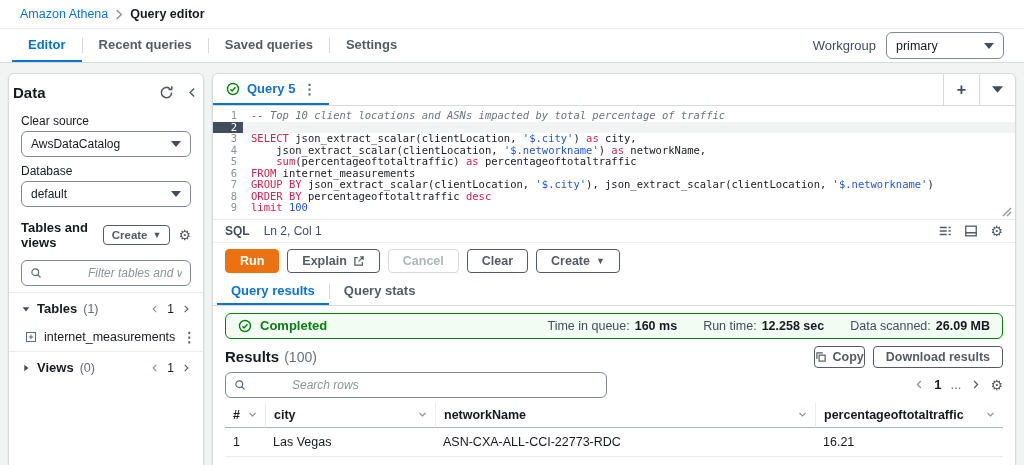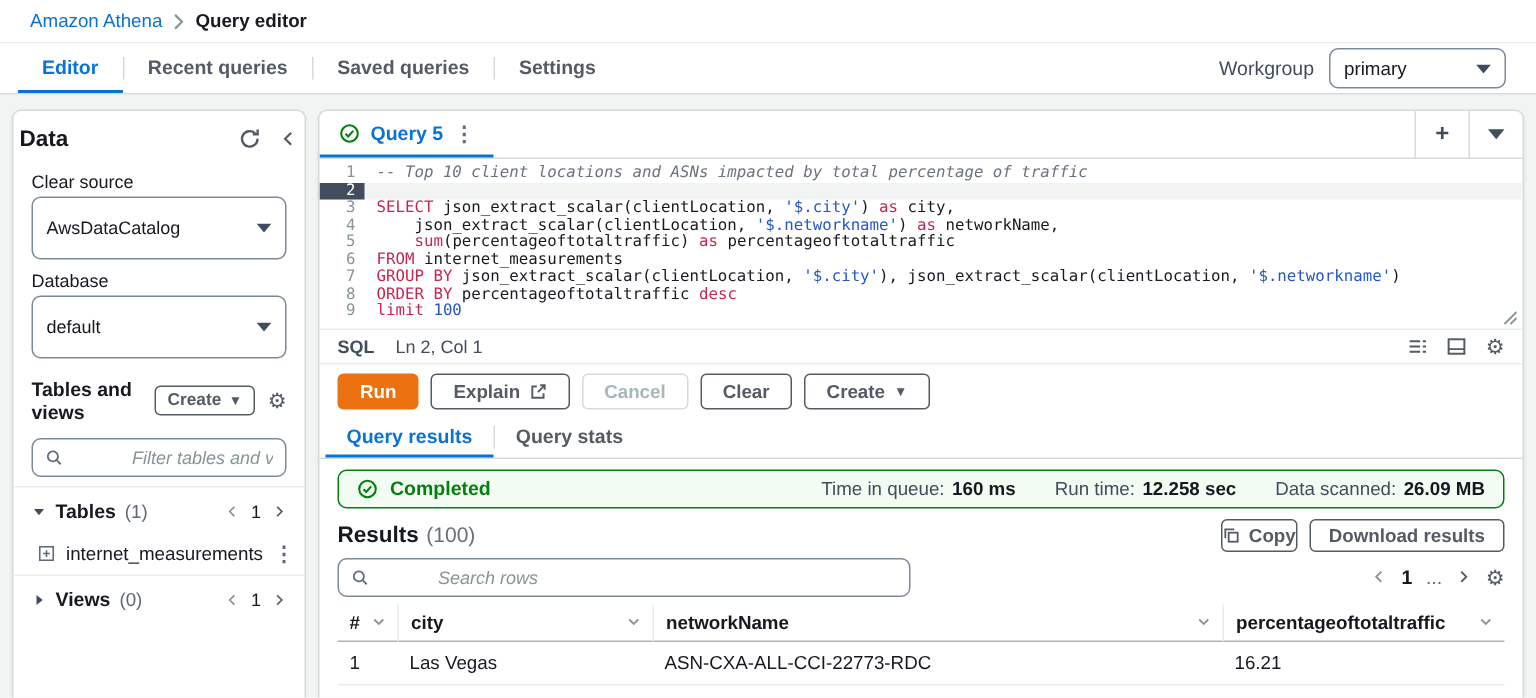--- a/index.html
+++ b/index.html
@@ -47,21 +47,21 @@
     box-shadow: 0 1px 2px rgba(0,28,36,.12); overflow: hidden;
   }
   .sidebar { width: 196px; min-height: 520px; }
   .main { flex: 1; min-height: 520px; display: flex; flex-direction: column; }
 
   
   .side-head { display: flex; align-items: center; padding: 10px 4px 6px; }
   .side-title { font-size: 15px; font-weight: bold; }
   .side-head-icons { margin-left: auto; display: flex; align-items: center; gap: 12px; }
   .field-label { font-size: 12px; color: #16191f; margin: 7px 12px 3px; }
-  .side-select { margin: 0 12px; height: 42px; font-size: 12px; }
+  .side-select { margin: 0 12px; height: 26px; font-size: 12px; }
   .tv-head { display: flex; align-items: center; padding: 13px 12px 7px; gap: 8px; }
   .tv-title { font-weight: bold; font-size: 13px; flex: 1; }
   .small-btn {
     border: 1px solid #545b64; border-radius: 4px; background: #fff;
     color: #545b64; font-weight: bold; font-size: 11.5px; padding: 3px 8px;
     display: inline-flex; align-items: center; gap: 5px; font-family: inherit;
   }
   .search-box {
     margin: 3px 12px 6px; border: 1px solid #7d8998; border-radius: 6px;
     height: 26px; display: flex; align-items: center; gap: 6px; padding: 0 8px; background: #fff;

